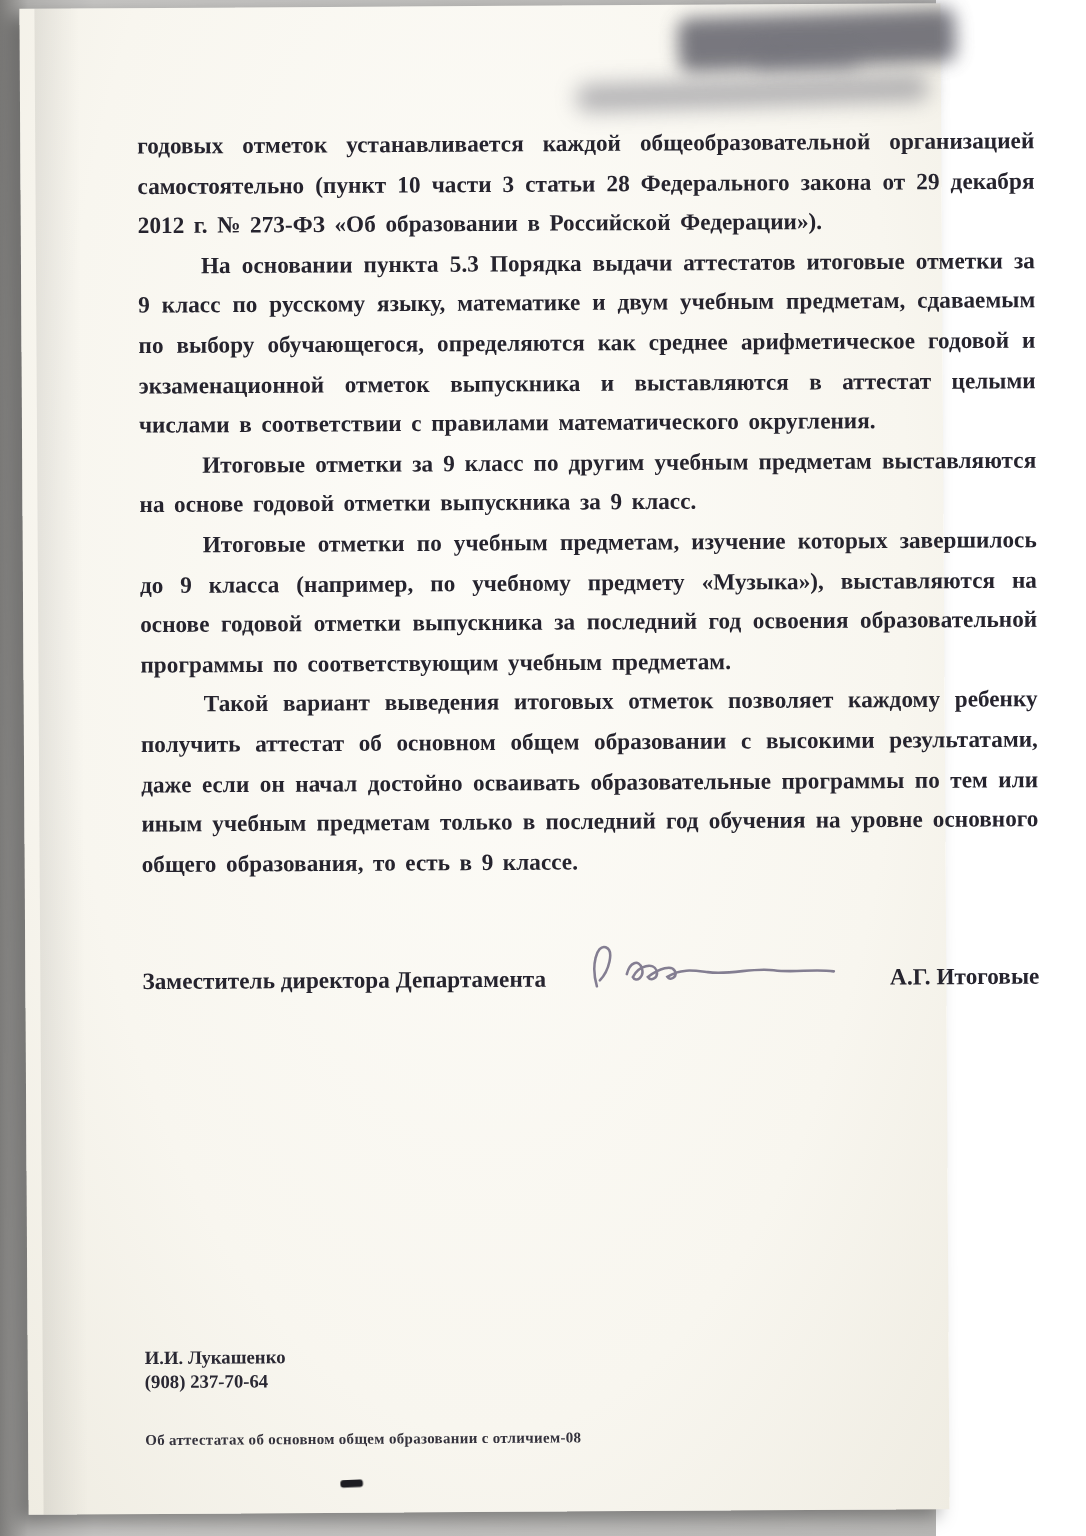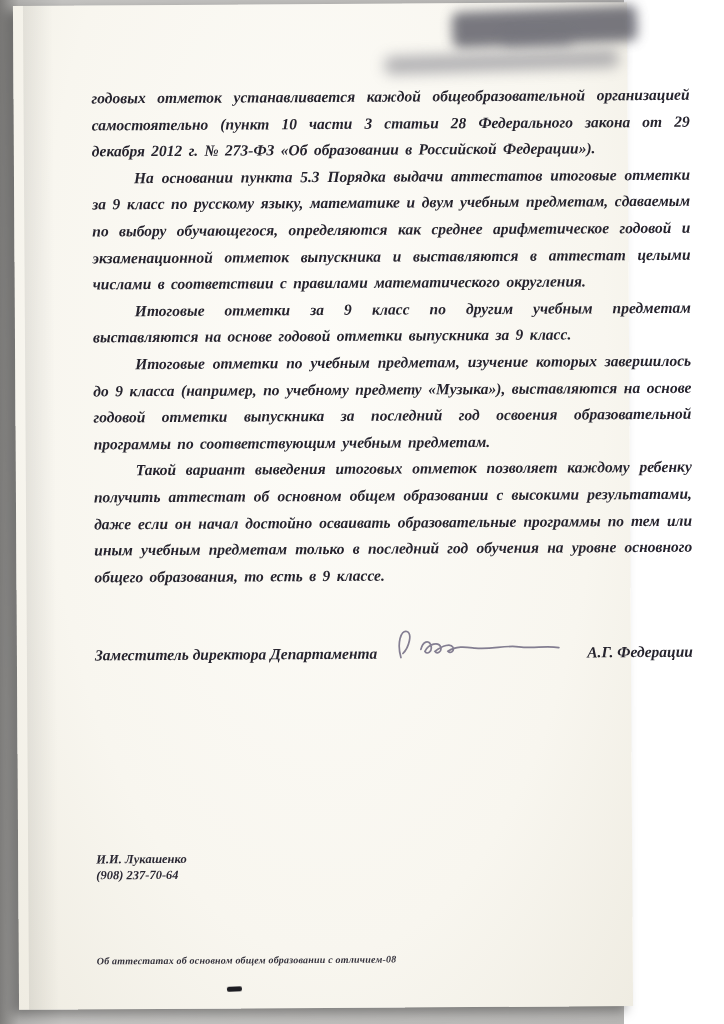--- a/index.html
+++ b/index.html
@@ -8,21 +8,20 @@
     width: 724px;
     height: 1024px;
     overflow: hidden;
     font-family: "Liberation Serif", serif;
   }
   .scan {
     position: relative;
     width: 624px;
     height: 1024px;
     background: linear-gradient(90deg, #7e7d7b 0%, #b3b2b0 3%, #c6c5c3 10%, #b7b6b4 100%);
-    font-style: italic;
   }
   .paper {
     position: absolute;
     left: 16px;
     top: 4px;
     right: -6px;
     bottom: 16px;
     background: radial-gradient(ellipse at 50% 35%, #fdfcf8 0%, #f8f6ef 65%, #efece2 100%);
     transform: rotate(-0.35deg);
     transform-origin: 50% 50%;
@@ -89,21 +88,21 @@
     align-items: center;
     justify-content: space-between;
     font-size: 15.5px;
     font-weight: 600;
     color: #26242e;
   }
   .sig-svg { transform: translateY(-8px); }
   .contact {
     position: absolute;
     left: 78px;
-    top: 847px;
+    top: 893px;
     font-size: 12.5px;
     line-height: 15.5px;
     font-weight: 600;
     color: #2a2833;
   }
   .ref {
     position: absolute;
     left: 78px;
     top: 950px;
     font-size: 10px;
@@ -143,21 +142,21 @@
 
     <div class="sig-row">
       <span>Заместитель директора Департамента</span>
       <svg class="sig-svg" width="190" height="44" viewBox="0 0 190 44">
         <path d="M14 34 C10 20 14 6 20 8 C26 10 22 24 16 30
                  M34 26 C36 18 42 16 44 22 C46 28 40 32 38 28
                  C42 20 52 18 54 24 C55 29 50 31 48 28
                  C56 22 64 20 66 24 C68 28 63 31 61 28
                  C70 22 80 24 88 25 C104 27 118 22 132 24 C146 26 158 23 172 25" stroke="#6f6880" stroke-width="1.7" fill="none" stroke-linecap="round" opacity="0.85"></path>
       </svg>
-      <span>А.Г. Федерации</span>
+      <span>А.Г. Итоговые</span>
     </div>
 
     <div class="contact">
       <div>И.И. Лукашенко</div>
       <div>(908) 237-70-64</div>
     </div>
 
     <div class="ref">Об аттестатах об основном общем образовании с отличием-08</div>
 
     <div class="bottom-mark"></div>

